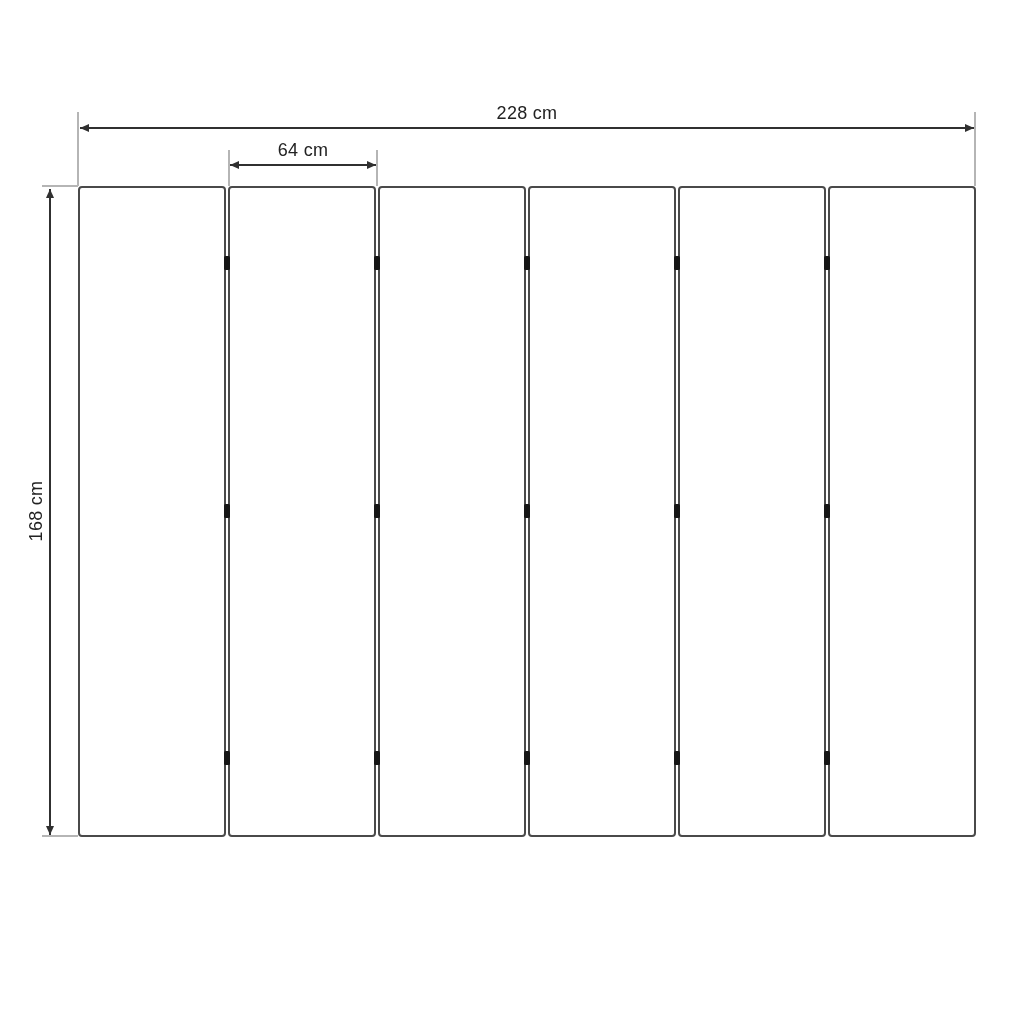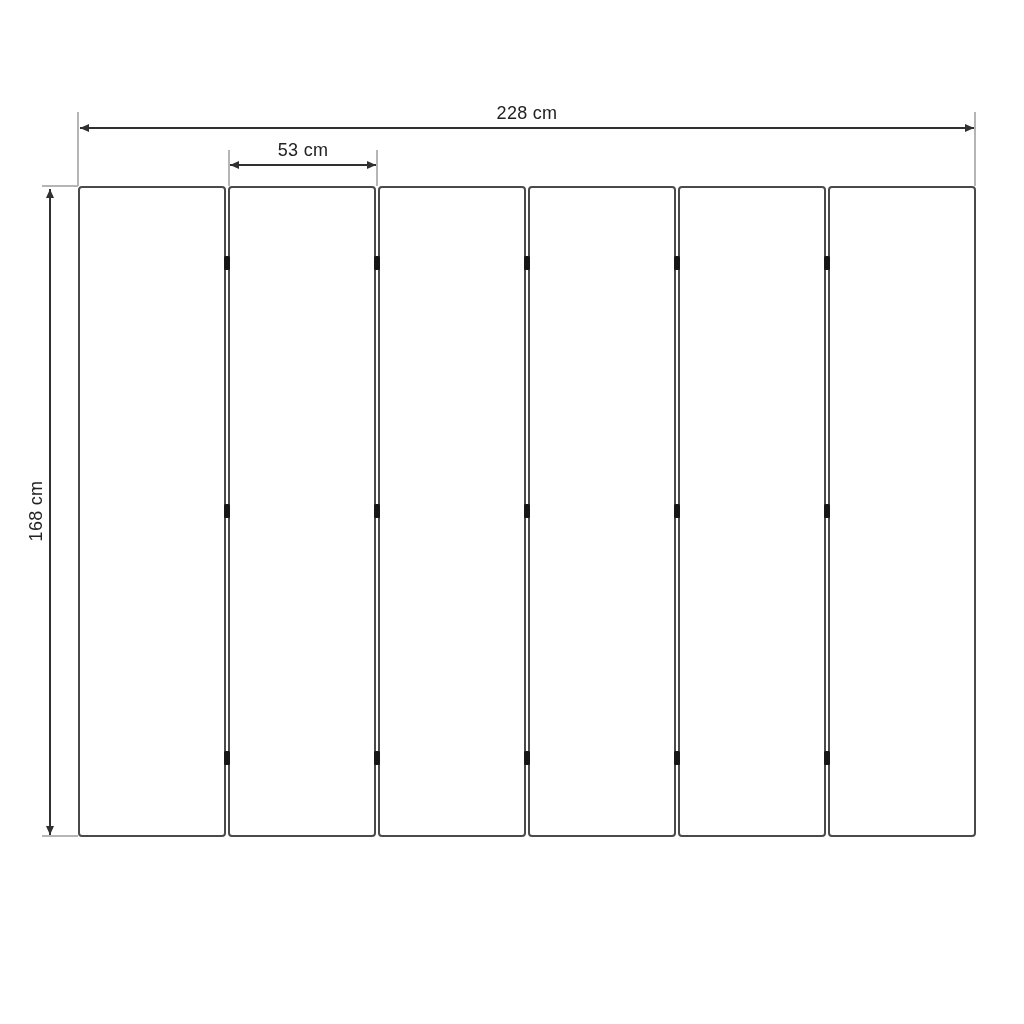--- a/index.html
+++ b/index.html
@@ -108,21 +108,21 @@
 <div class="stage" style="--bg: #ffffff; --dim: #303030; --ext: #b5b5b5; --panel-border: #4a4a4a; --hinge: #161616; --text: #222222;">
 
   <div>
     <div class="dim-label" style="left:78px; width:898px; top:103px;">228 cm</div>
     <div class="dim-line-h" style="left:80px; width:894px; top:127px;"></div>
     <div class="ext-v" style="left:77px; top:112px; height:74px;"></div>
     <div class="ext-v" style="left:974px; top:112px; height:74px;"></div>
   </div>
 
   <div>
-    <div class="dim-label" style="left:229px; width:148px; top:140px;">53 cm</div>
+    <div class="dim-label" style="left:229px; width:148px; top:140px;">64 cm</div>
     <div class="dim-line-h" style="left:230px; width:146px; top:164px;"></div>
     <div class="ext-v" style="left:228px; top:150px; height:36px;"></div>
     <div class="ext-v" style="left:376px; top:150px; height:36px;"></div>
   </div>
 
   <div>
     <div class="dim-label rot" style="left:-4px; top:501px; width:80px;">168 cm</div>
     <div class="dim-line-v" style="left:49px; top:189px; height:646px;"></div>
     <div class="ext-h" style="left:42px; width:36px; top:185px;"></div>
     <div class="ext-h" style="left:42px; width:36px; top:835px;"></div>

